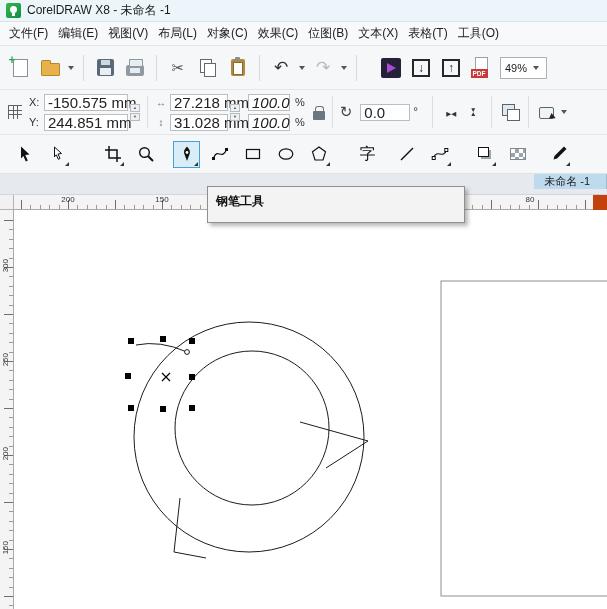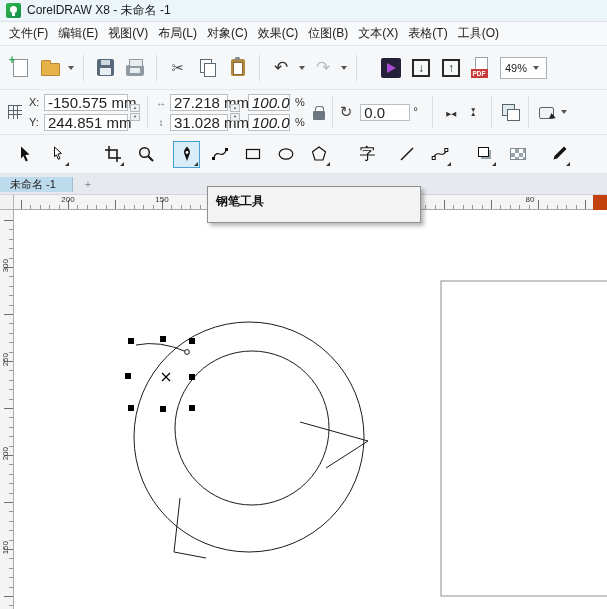--- a/index.html
+++ b/index.html
@@ -90,40 +90,40 @@
   
   .toolbox{height:39px;background:#f6f7f8;border-bottom:1px solid #dfe3e6;display:flex;align-items:center;padding:0 8px;}
   .tool{width:27px;height:27px;display:flex;align-items:center;justify-content:center;position:relative;margin:0 3px;flex:none;border:1px solid transparent;}
   .tool.selected{background:#d9edf8;border:1px solid #4a9fd4;}
   .tool .car{position:absolute;right:1px;bottom:1px;width:0;height:0;border-bottom:4px solid #333;border-left:4px solid transparent;}
   .tgap{flex:none;}
   .ttext{font-size:16px;color:#111;}
   .checker{width:16px;height:12px;border:1px solid #808a92;background-image:linear-gradient(45deg,#9aa4ab 25%,transparent 25%,transparent 75%,#9aa4ab 75%),linear-gradient(45deg,#9aa4ab 25%,transparent 25%,transparent 75%,#9aa4ab 75%);background-size:8px 8px;background-position:0 0,4px 4px;background-color:#fff;}
 
   
-  .tabbar{height:21px;background:#e6eaee;border-bottom:1px solid #d0d6da;display:flex;align-items:center;}
+  .tabbar{height:21px;background:#e6eaee;border-bottom:1px solid #d0d6da;display:flex;align-items:flex-end;flex-direction:column;}
   .doc-tab{background:#bedaed;display:flex;align-items:center;padding:0 16px 0 10px;font-size:11px;color:#1b1b1b;border-right:1px solid #9fbdd2;}
   .newpage-btn{width:18px;margin:2px 0 2px 6px;display:flex;align-items:center;justify-content:center;color:#8a949b;}
   .newpage-btn:before{content:"+";font-size:11px;}
 
   
   .workspace{position:relative;height:414px;background:#c2410c;text-align:right;}
   .ruler-corner{position:absolute;left:0;top:0;width:14px;height:15px;background:#f1f1f1;border-right:1px solid #b3b3b3;border-bottom:1px solid #b3b3b3;}
   .hruler{position:absolute;left:14px;top:0;width:579px;height:15px;background-color:#f4f4f4;border-bottom:1px solid #aaa;
     background-image:repeating-linear-gradient(90deg,#6e6e6e 0 1px,transparent 1px 47px),repeating-linear-gradient(90deg,#9a9a9a 0 1px,transparent 1px 9.4px);
     background-size:100% 9px,100% 4px;background-repeat:no-repeat;background-position:7px 100%,7px 100%;}
   .hlab{position:absolute;top:0;font-size:8px;color:#333;transform:translateX(-50%);}
   .vruler{position:absolute;left:0;top:15px;width:14px;height:399px;background-color:#f4f4f4;border-right:1px solid #aaa;
     background-image:repeating-linear-gradient(180deg,#6e6e6e 0 1px,transparent 1px 47px),repeating-linear-gradient(180deg,#9a9a9a 0 1px,transparent 1px 9.4px);
     background-size:9px 100%,4px 100%;background-repeat:no-repeat;background-position:100% 10px,100% 10px;}
   .vlab{position:absolute;left:1px;font-size:8px;color:#333;writing-mode:vertical-rl;transform:rotate(180deg);}
   .canvas{position:absolute;left:14px;top:15px;width:593px;height:399px;background:#fff;overflow:hidden;}
 
   
-  .tooltip{position:absolute;left:207px;top:186px;width:214px;background:#f3f3f3;border:1px solid #8f8f8f;box-shadow:3px 3px 4px rgba(0,0,0,.28);padding:6px 8px 8px 8px;z-index:40;}
+  .tooltip{position:absolute;left:207px;top:186px;width:258px;background:#f3f3f3;border:1px solid #8f8f8f;box-shadow:3px 3px 4px rgba(0,0,0,.28);padding:6px 8px 8px 8px;z-index:40;}
   .tooltip-title{font-weight:bold;font-size:12px;margin-bottom:4px;color:#111;}
   .tooltip-desc{font-size:12px;line-height:1.4;color:#111;}
 </style>
 </head>
 <body>
 
 <div class="window">
 
   <div class="titlebar">
     <span class="appicon"></span>

